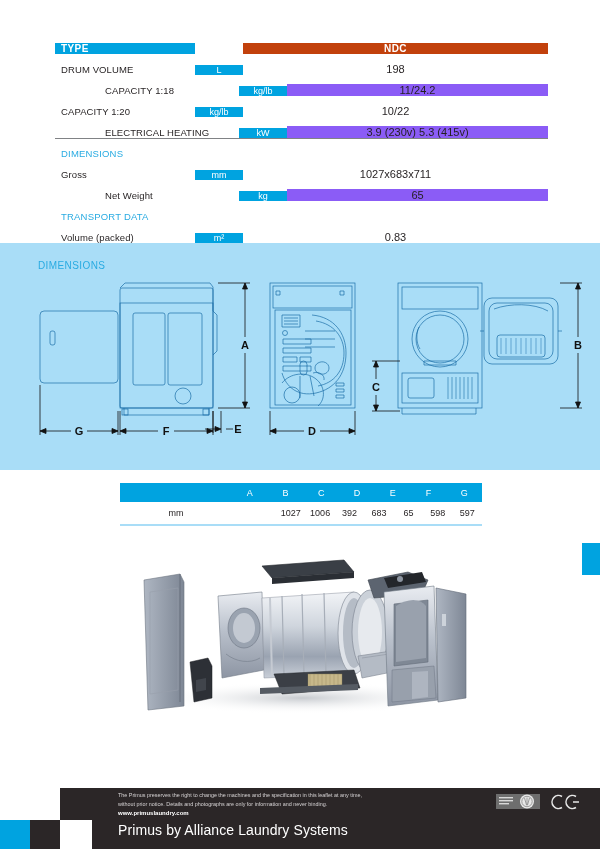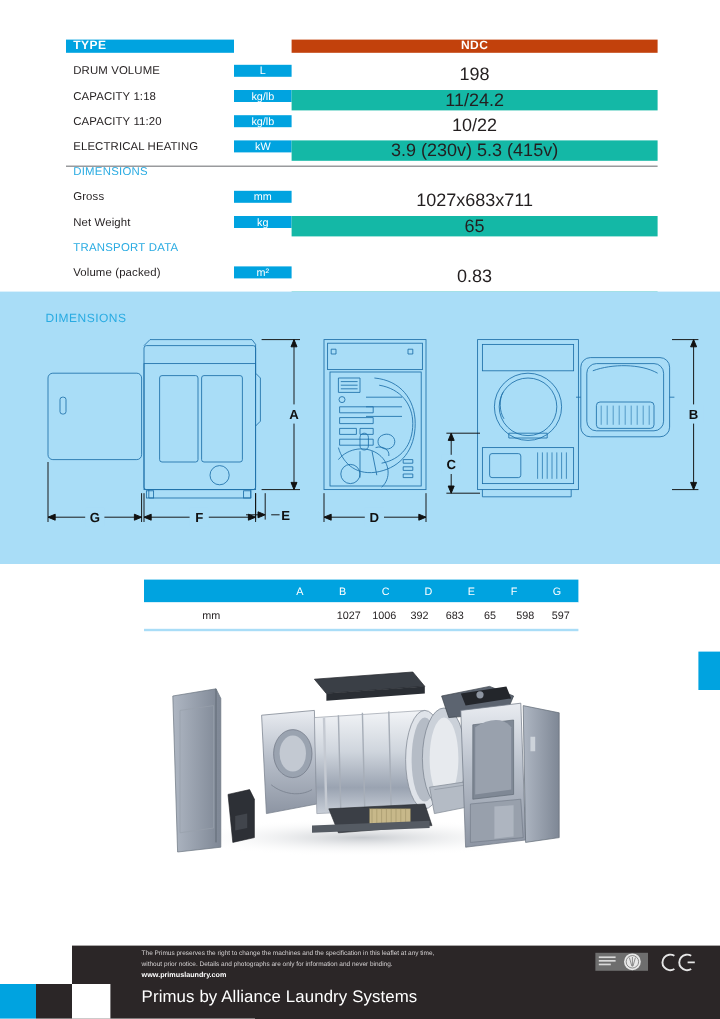--- a/index.html
+++ b/index.html
@@ -9,42 +9,42 @@
     background:#ffffff;
     font-family:"Liberation Sans", sans-serif;
     color:#231f20;
   }
 
   
   .spec-table{
     position:absolute;left:55px;top:33px;width:493px;
   }
   .spec-row{
-    position:relative;display:flex;height:21px;align-items:flex-start;
+    position:relative;display:flex;height:21px;align-items:flex-end;
   }
   .spec-row .lbl{
     width:140px;flex:0 0 140px;display:flex;align-items:center;
     padding-left:6px;box-sizing:border-box;
     font-size:9.5px;letter-spacing:.1px;color:#231f20;
   }
   .spec-row .unit{
     width:48px;flex:0 0 48px;display:flex;align-items:center;justify-content:center;
     background:#00a3e0;color:#ffffff;font-size:9px;
   }
   .spec-row .val{
     flex:1 1 auto;display:flex;align-items:center;justify-content:center;
-    font-size:15px;color:#231f20;
+    font-size:11px;color:#231f20;
   }
   
   .spec-row.head .lbl{background:#00a3e0;color:#ffffff;font-size:10px;font-weight:bold;letter-spacing:.4px;}
   .spec-row.head .unit{background:#00a3e0;}
   .spec-row.head .val{background:#c2410c;color:#ffffff;font-size:10px;font-weight:bold;letter-spacing:.4px;}
   
-  .spec-row.shaded .val{background:#14b8a6;}
-  .spec-row.shaded .lbl{background:#ffffff;}
+  .spec-row.shaded .val{background:#8b5cf6;}
+  .spec-row.shaded .lbl{background:#ffffff;margin-left:44px;}
   
   .spec-row.section .lbl{color:#29abe2;font-size:9.5px;letter-spacing:.2px;}
   .spec-row.section .val{background:#ffffff;}
   
   .spec-divider{
     position:absolute;left:0;width:493px;height:1px;background:#808285;
   }
 
   
   .dim-panel{
@@ -117,21 +117,21 @@
         <div class="lbl">DRUM VOLUME</div>
         <div class="unit">L</div>
         <div class="val">198</div>
       </div>
       <div class="spec-row shaded">
         <div class="lbl">CAPACITY 1:18</div>
         <div class="unit">kg/lb</div>
         <div class="val">11/24.2</div>
       </div>
       <div class="spec-row">
-        <div class="lbl">CAPACITY 11:20</div>
+        <div class="lbl">CAPACITY 1:20</div>
         <div class="unit">kg/lb</div>
         <div class="val">10/22</div>
       </div>
       <div class="spec-row shaded">
         <div class="lbl">ELECTRICAL HEATING</div>
         <div class="unit">kW</div>
         <div class="val">3.9 (230v) 5.3 (415v)</div>
       </div>
       <div class="spec-divider"></div>
       <div class="spec-row section">

